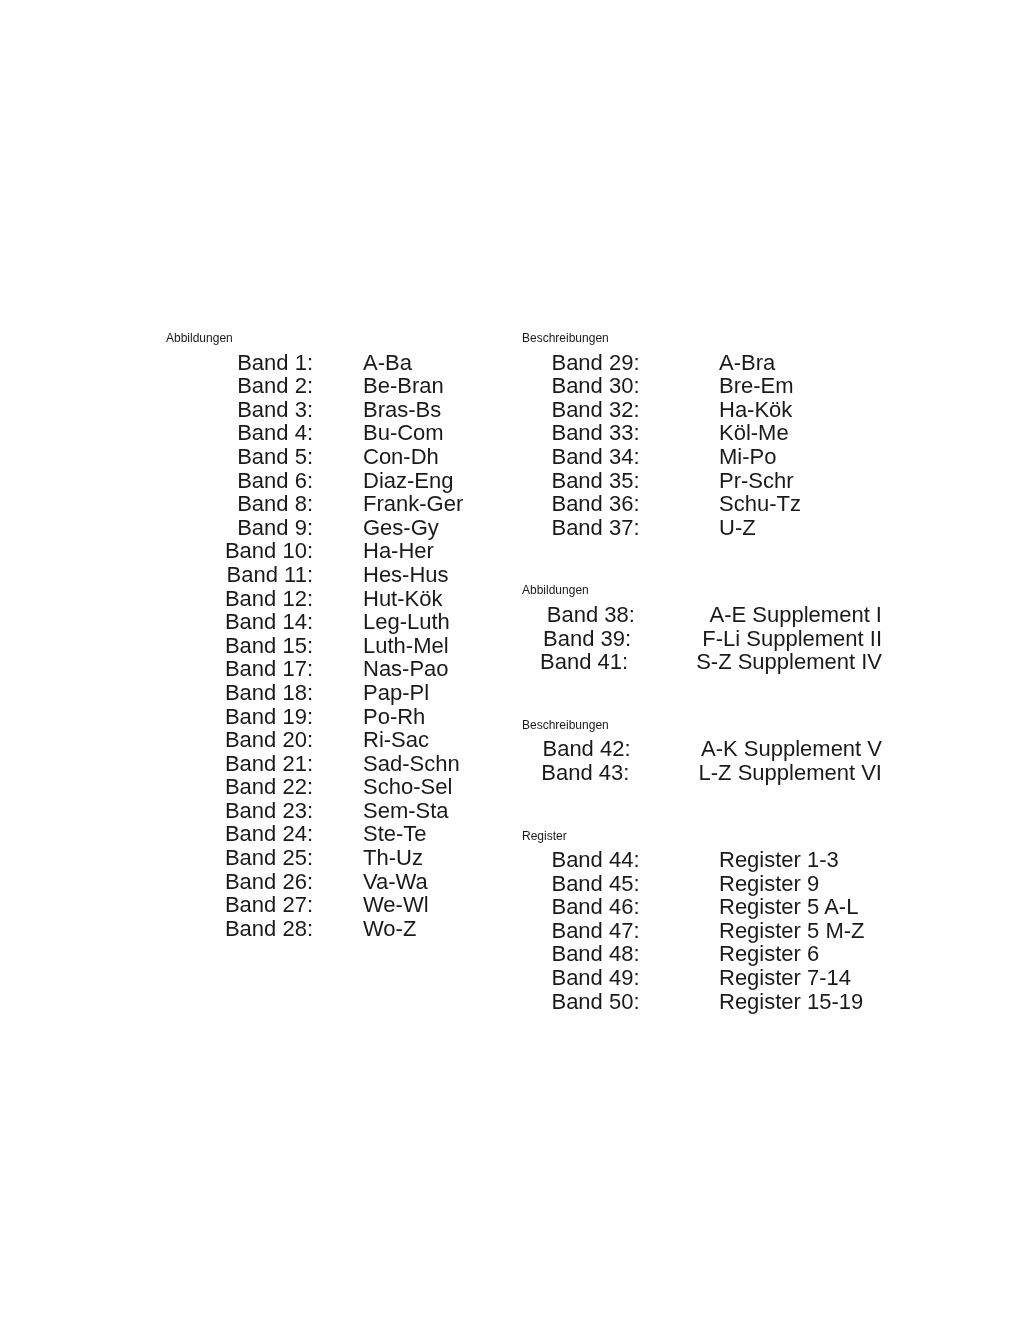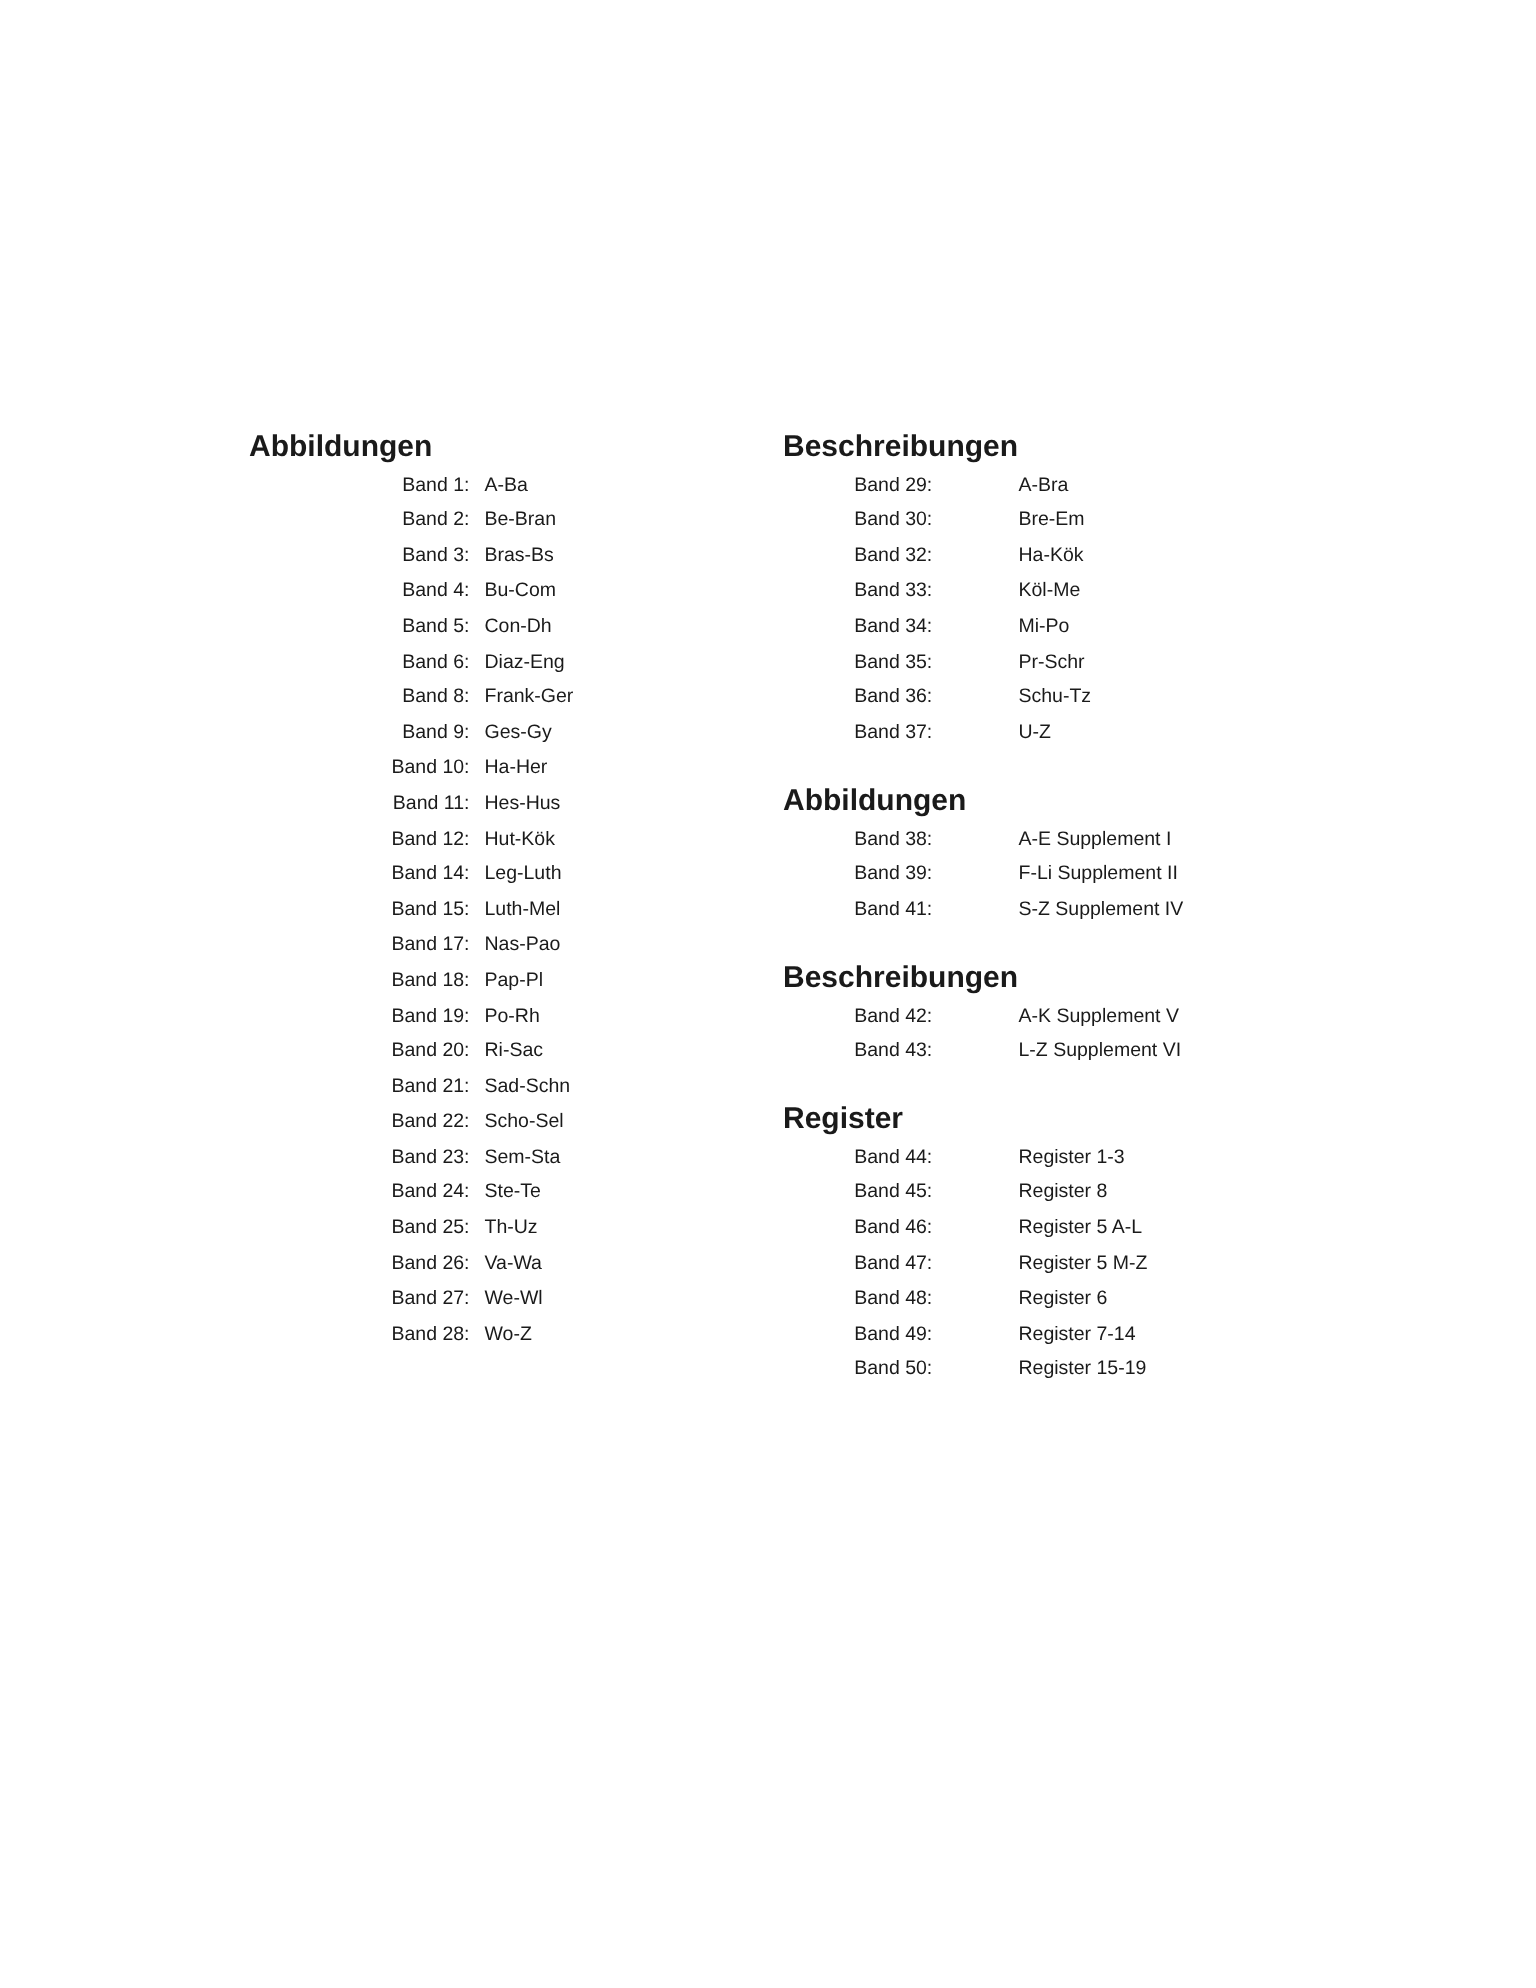--- a/index.html
+++ b/index.html
@@ -3,22 +3,22 @@
 <meta charset="utf-8">
 <style>
   html, body { margin: 0; padding: 0; background: #ffffff; }
   body { width: 1024px; height: 1325px; position: relative; overflow: hidden;
          font-family: "Liberation Sans", "DejaVu Sans", sans-serif; color: #1a1a1a; }
   .col { position: absolute; top: 287px; }
   .col-left { left: 166px; width: 340px; }
   .col-right { left: 522px; width: 360px; }
   .section { margin: 0; }
   .section + .section { margin-top: 23.6px; }
-  .heading { font-weight: bold; font-size: 20px; line-height: 23.6px; height: 23.6px; white-space: nowrap; }
-  .row { display: flex; font-size: 13px; line-height: 23.6px; height: 23.6px; white-space: nowrap; }
+  .heading { font-weight: normal; font-size: 12px; line-height: 23.6px; height: 23.6px; white-space: nowrap; margin-top: 40px; }
+  .row { display: flex; font-size: 22px; line-height: 23.6px; height: 23.6px; white-space: nowrap; gap: 40px; }
   .col-left .label { width: 147px; text-align: right; }
   .col-right .label { width: 147px; text-align: center; }
   .value { padding-left: 10px; }
 </style>
 </head>
 <body>
 
 <div class="col col-left">
     <div class="section">
       <div class="heading">Abbildungen</div>
@@ -187,21 +187,21 @@
       </div>
     </div>
     <div class="section">
       <div class="heading">Register</div>
       <div class="row">
         <span class="label">Band 44:</span>
         <span class="value">Register 1-3</span>
       </div>
       <div class="row">
         <span class="label">Band 45:</span>
-        <span class="value">Register 8</span>
+        <span class="value">Register 9</span>
       </div>
       <div class="row">
         <span class="label">Band 46:</span>
         <span class="value">Register 5 A-L</span>
       </div>
       <div class="row">
         <span class="label">Band 47:</span>
         <span class="value">Register 5 M-Z</span>
       </div>
       <div class="row">

